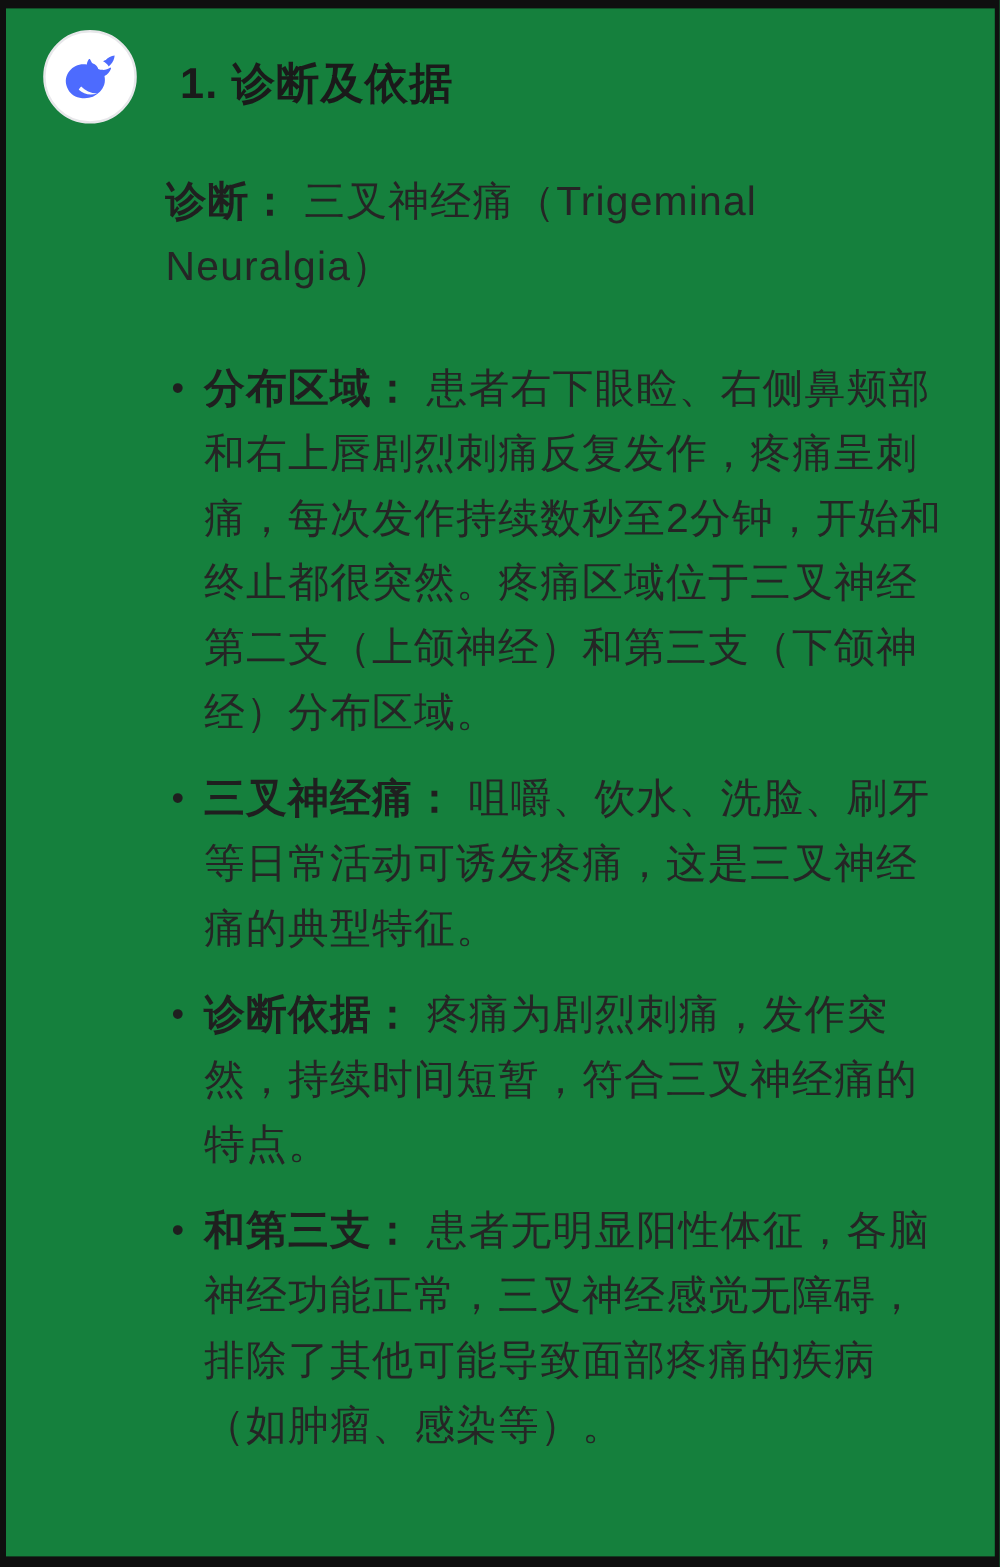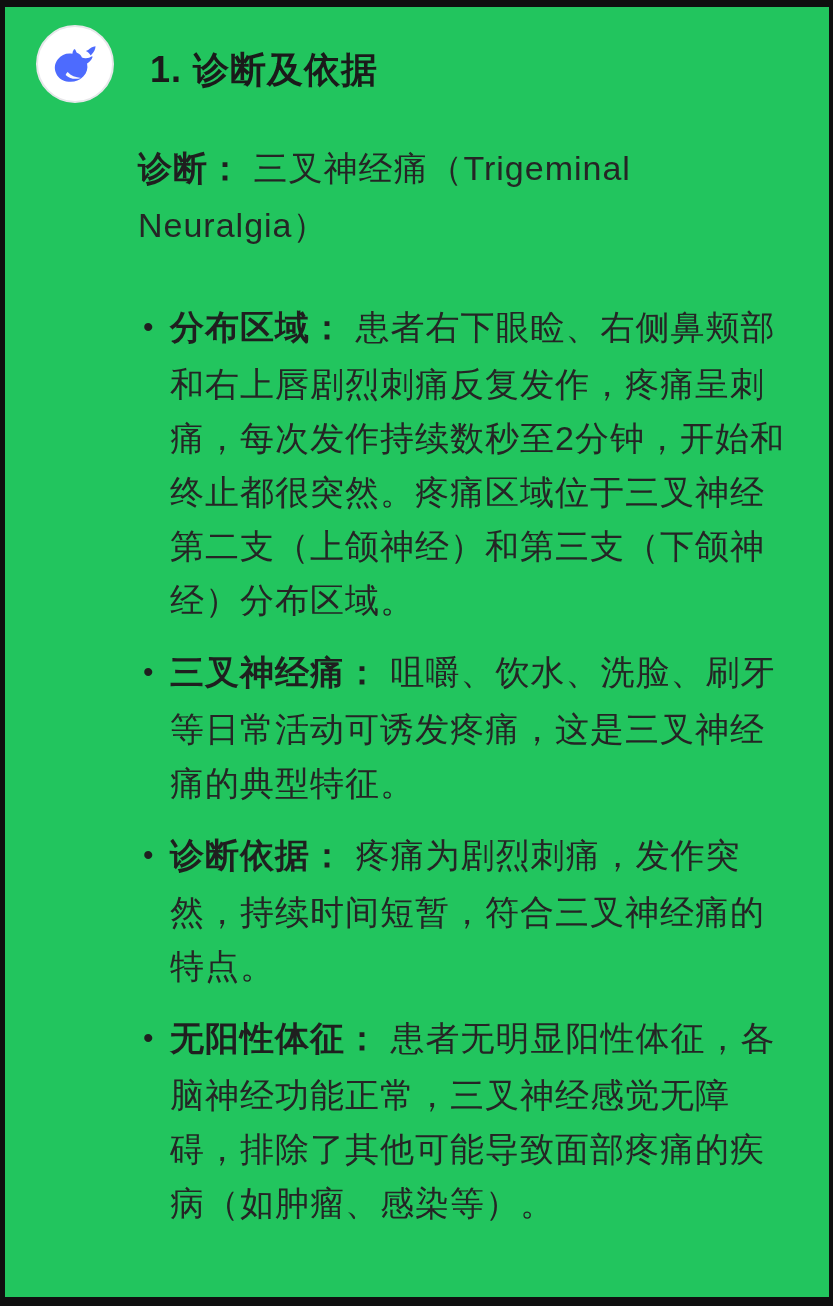--- a/index.html
+++ b/index.html
@@ -6,21 +6,21 @@
   body {
     width: 833px; height: 1306px;
     background: #0f0f0f;
     font-family: "Liberation Sans", "DejaVu Sans", sans-serif;
     overflow: hidden;
     position: relative;
   }
   .page {
     position: absolute;
     top: 7px; left: 5px; right: 4px; bottom: 9px;
-    background: #22c55e;
+    background: #15803d;
     overflow: hidden;
   }
   .avatar {
     position: absolute;
     left: 31px; top: 18px;
     width: 78px; height: 78px;
     background: #ffffff;
     border: 2px solid #e7e7ea;
     border-radius: 50%;
     box-sizing: border-box;
@@ -40,21 +40,21 @@
     letter-spacing: 1px;
   }
   .para {
     margin: 0;
     font-size: 34px;
     line-height: 54px;
     letter-spacing: 1px;
   }
   .para-diagnosis { margin-top: 46px; }
   .para-basis { margin-top: 42px; }
-  .term { font-weight: 700; color: #1f1f1f; font-family: Liberation Mono, monospace; }
+  .term { font-weight: 700; color: #1f1f1f; }
   ul.basis-list {
     list-style: none;
     margin: 48px 0 0 0;
     padding: 0;
   }
   ul.basis-list li {
     position: relative;
     padding-left: 32px;
     font-size: 34px;
     line-height: 54px;
@@ -107,19 +107,19 @@
       </li>
 
       <li>
         <span class="marker">•</span>
         <span class="term">诊断依据：</span>
         <span>疼痛为剧烈刺痛，发作突然，持续时间短暂，符合三叉神经痛的特点。</span>
       </li>
 
       <li>
         <span class="marker">•</span>
-        <span class="term">无阳性体征：</span>
+        <span class="term">和第三支：</span>
         <span>患者无明显阳性体征，各脑神经功能正常，三叉神经感觉无障碍，排除了其他可能导致面部疼痛的疾病（如肿瘤、感染等）。</span>
       </li>
 
     </ul>
   </div>
 </div>
 
 </body></html>

